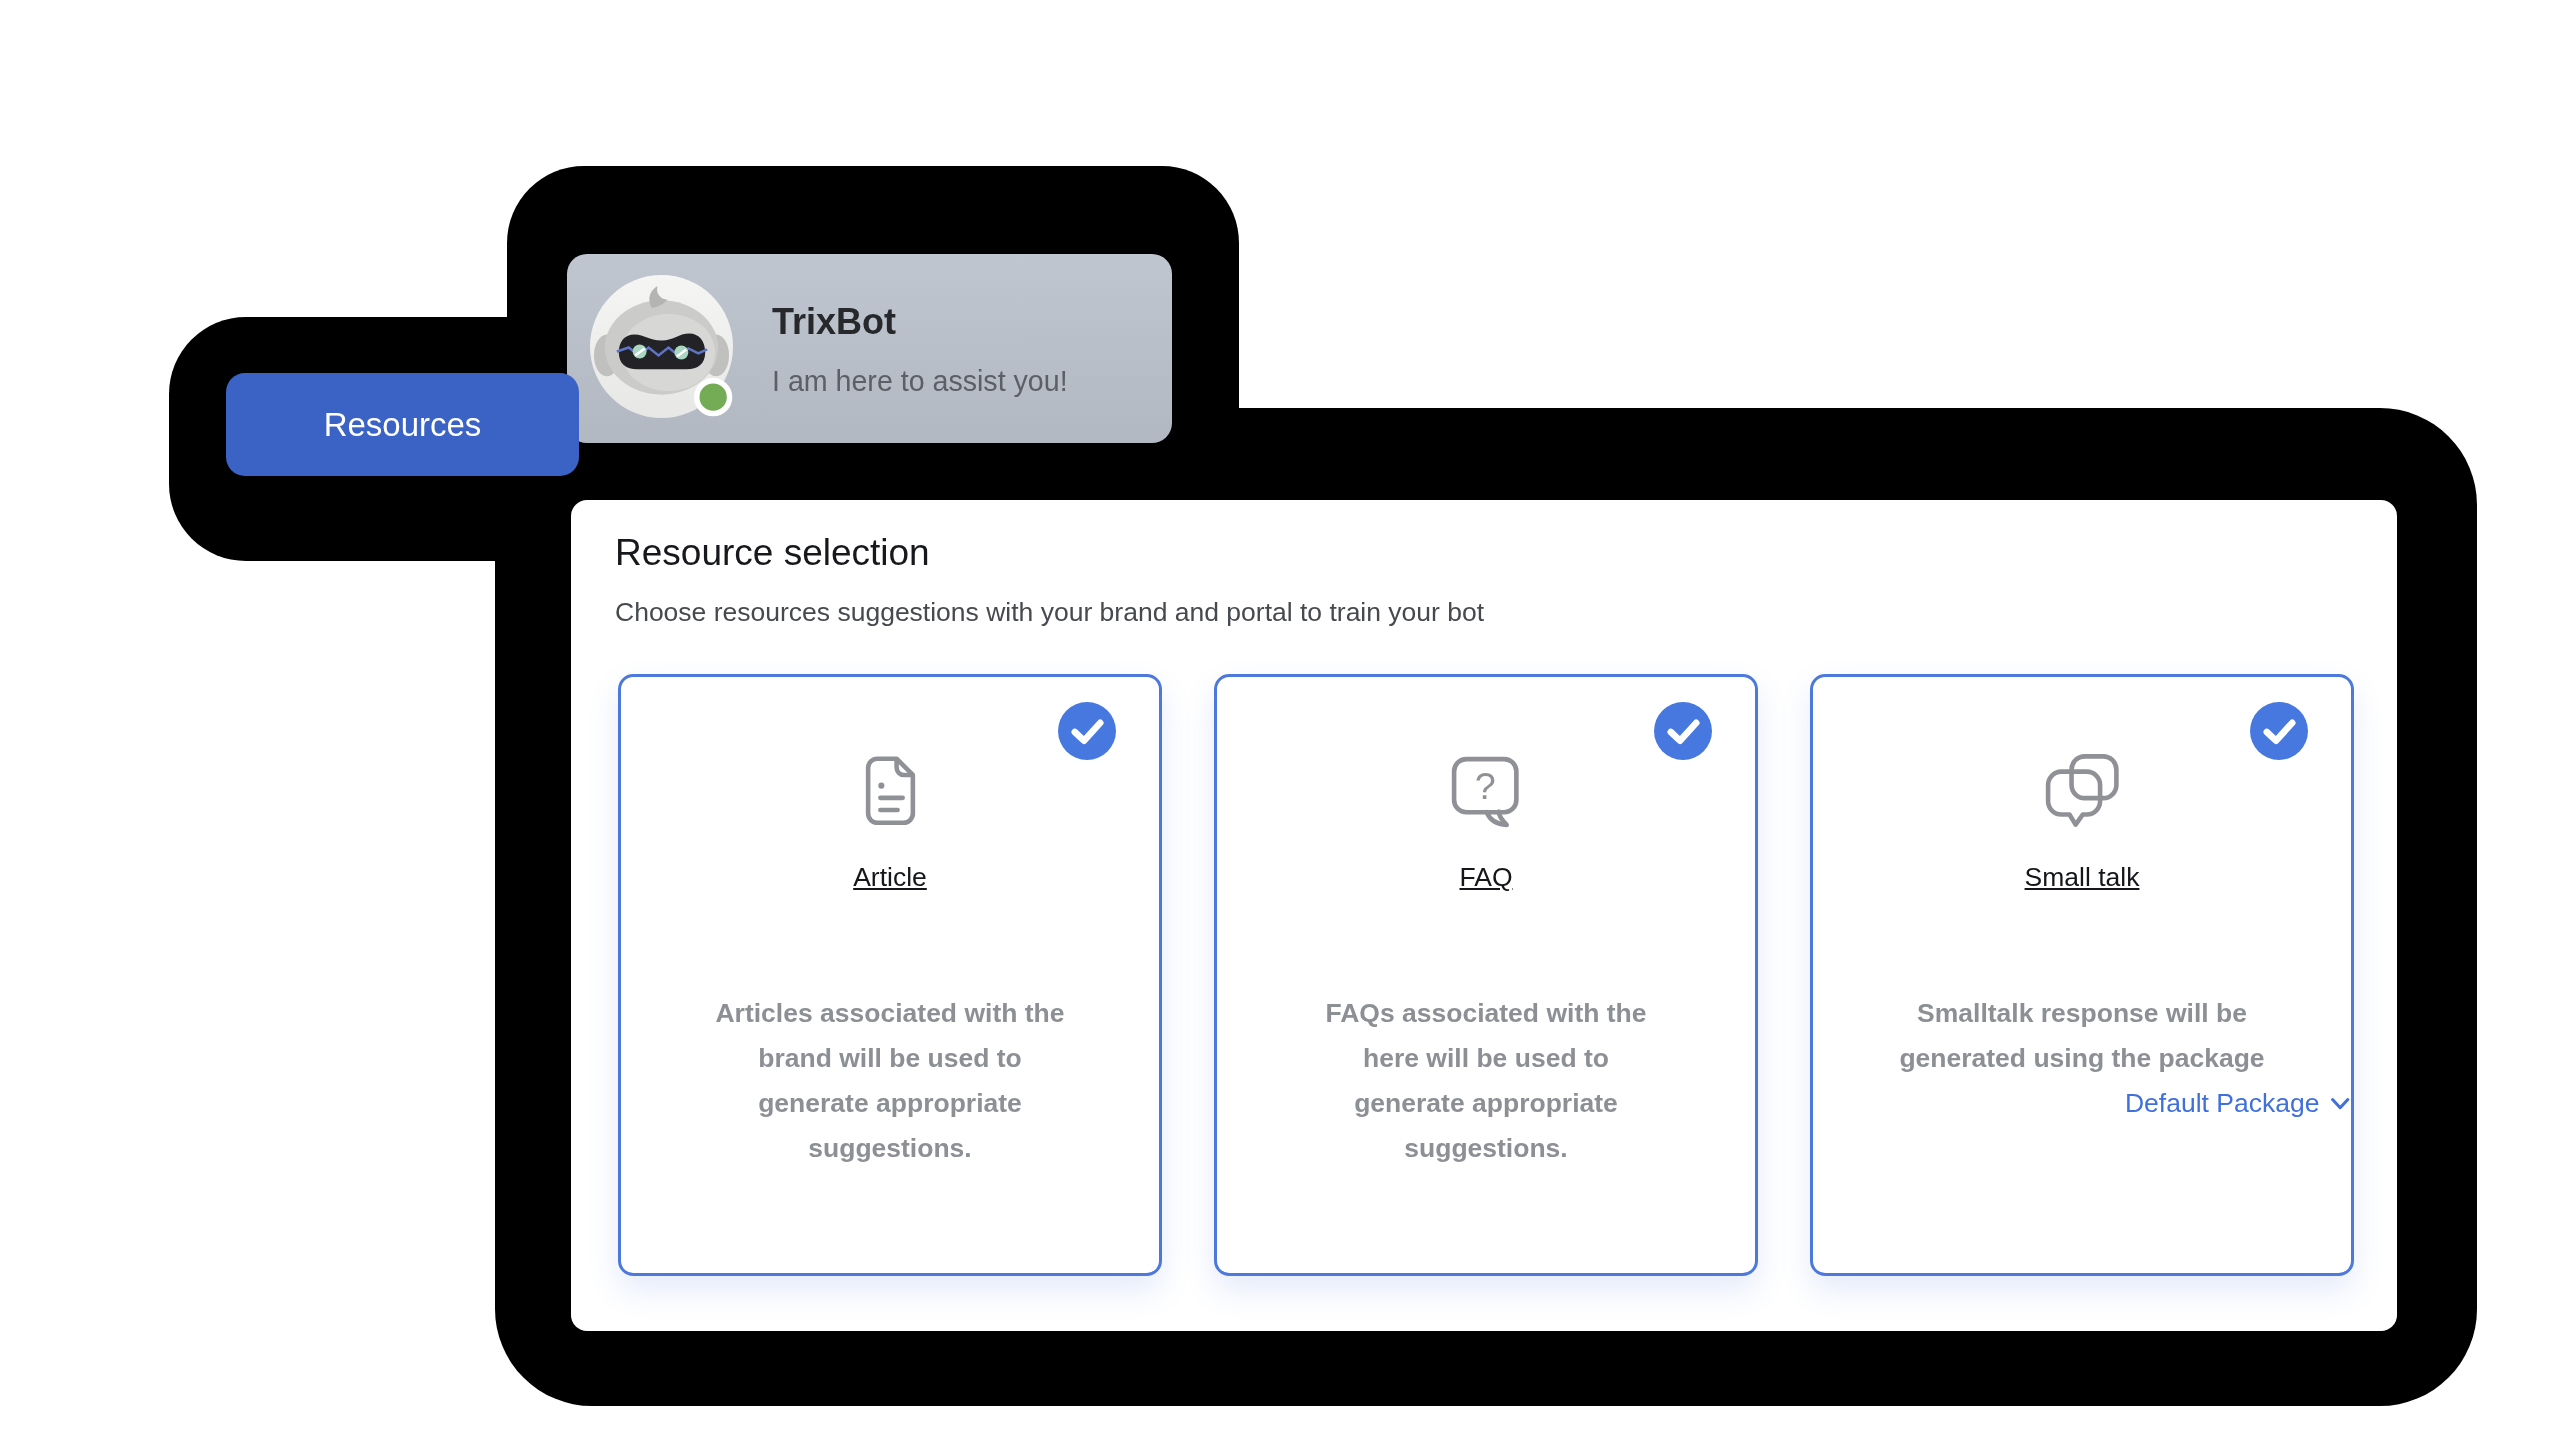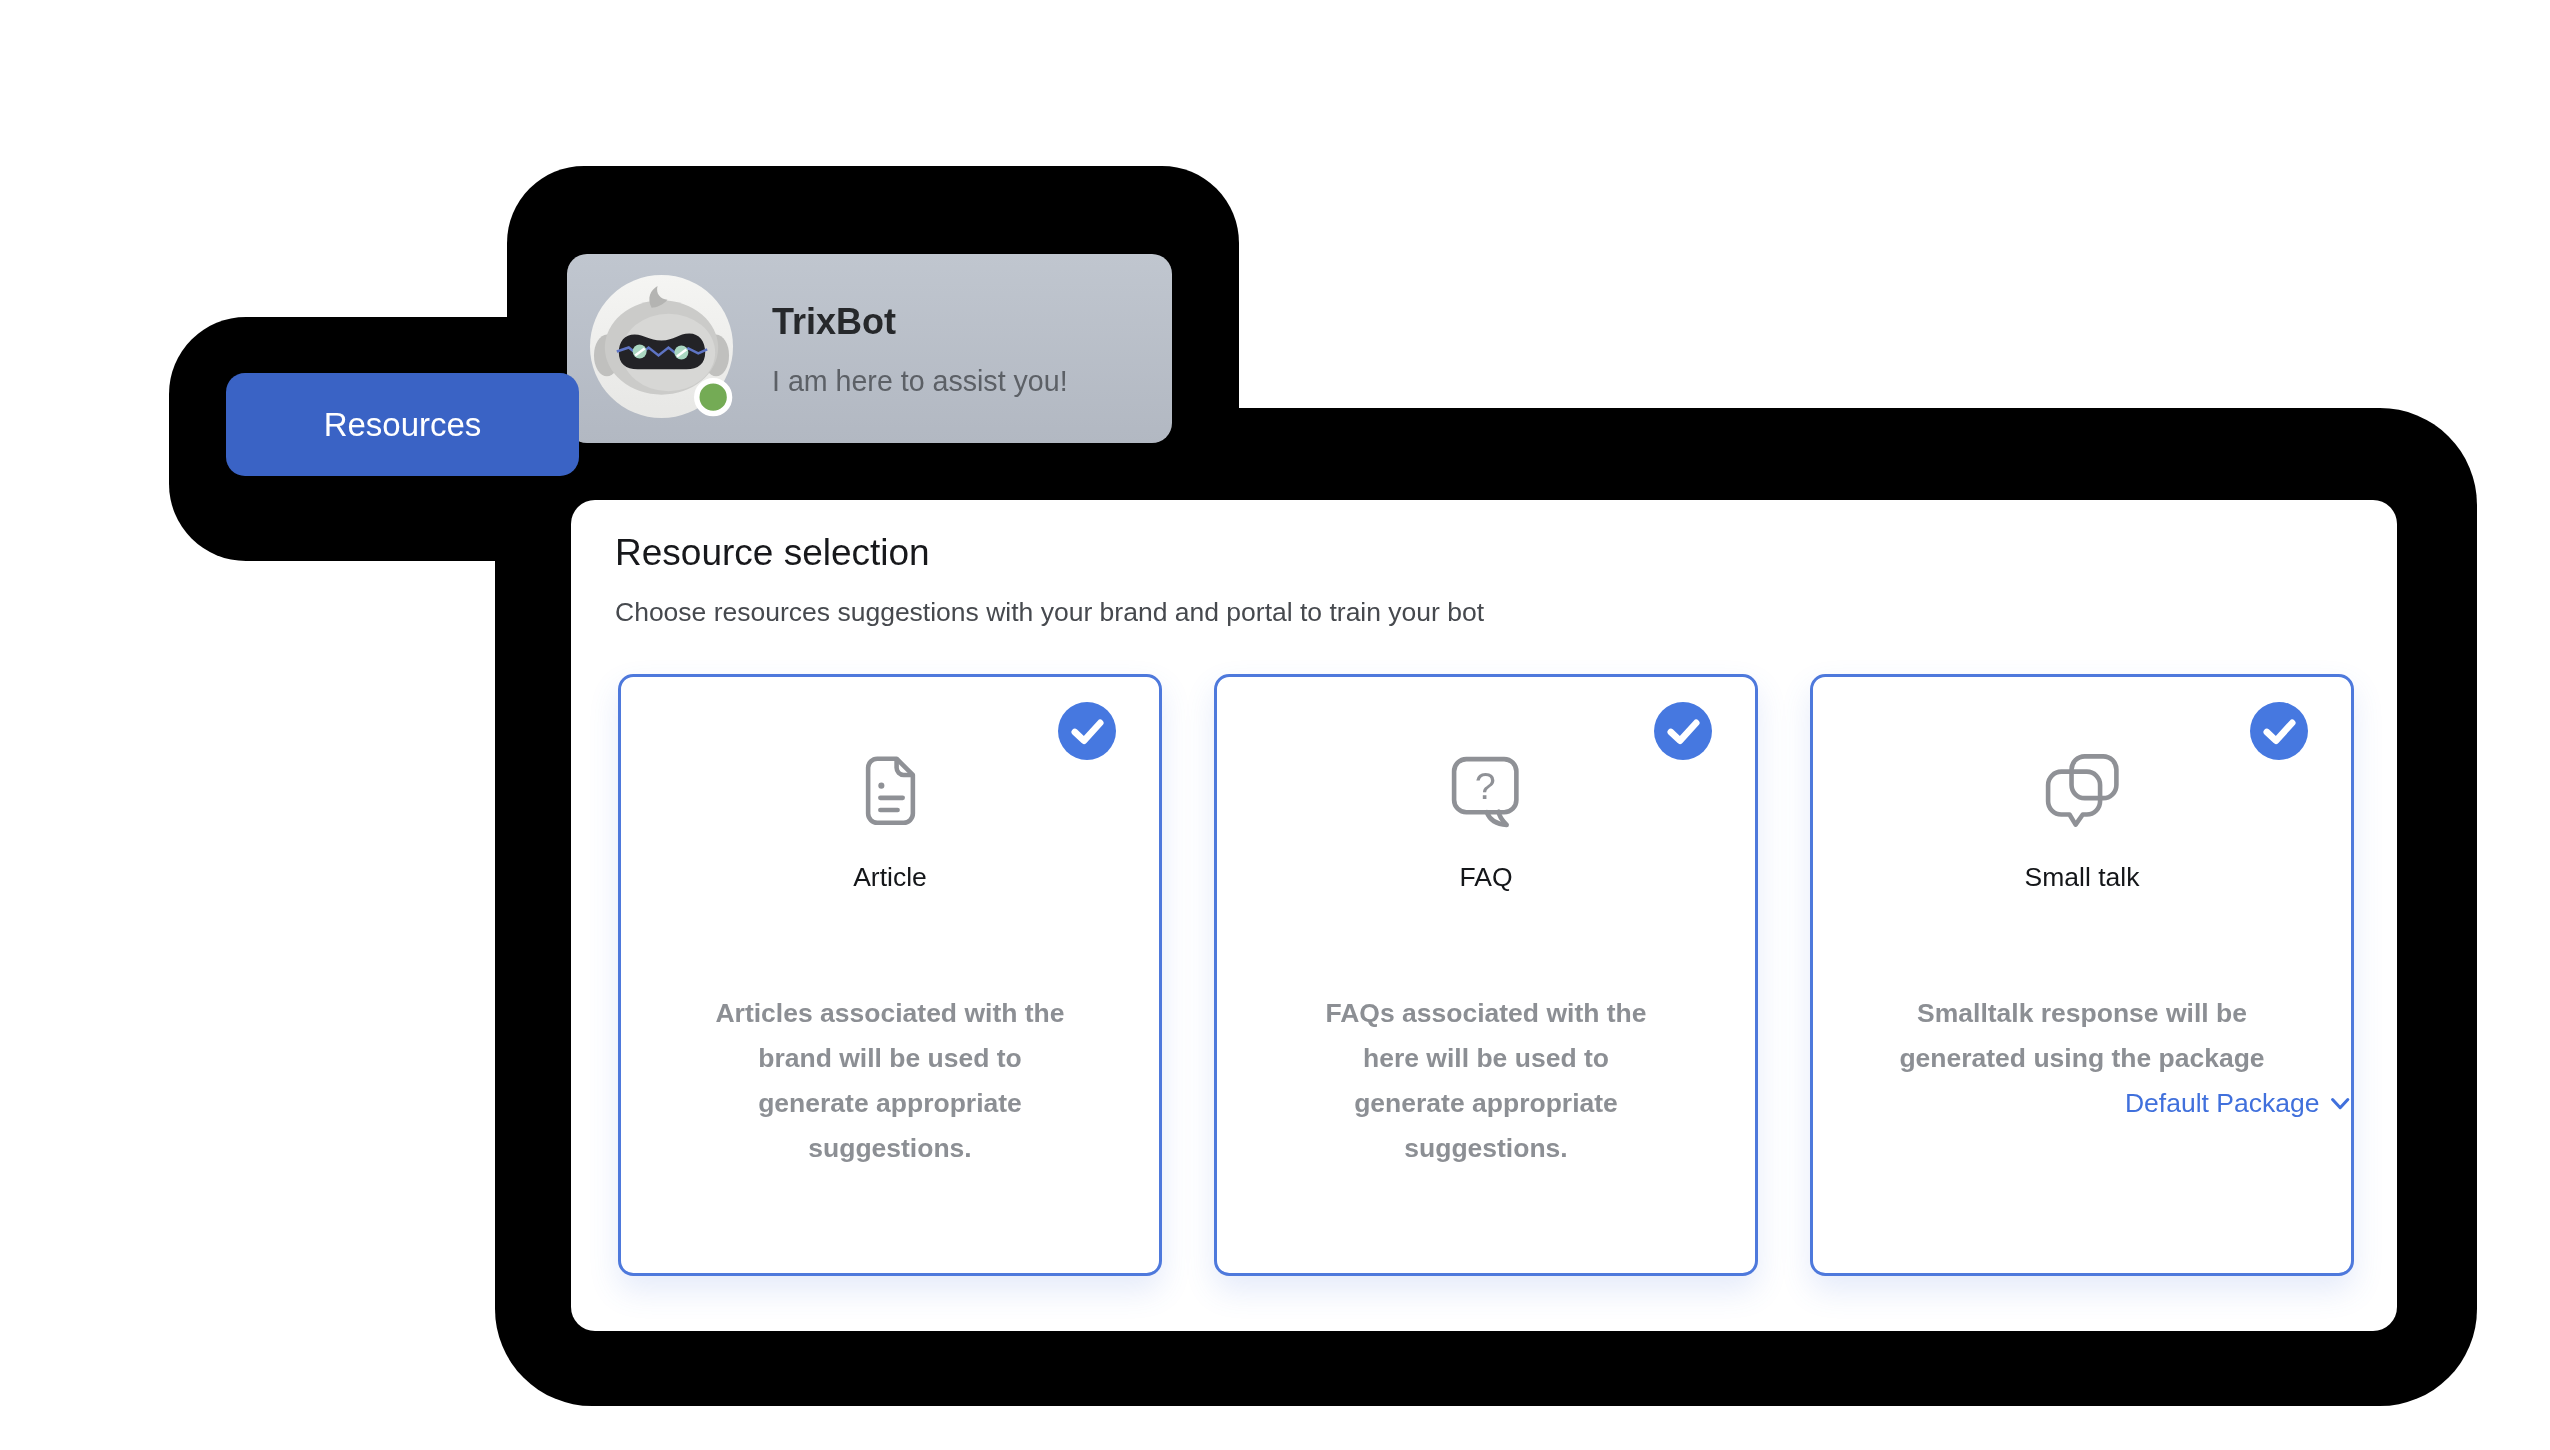--- a/index.html
+++ b/index.html
@@ -36,36 +36,36 @@
   .resources-btn {
     position:absolute; left:226px; top:373px; width:353px; height:103px;
     border:none; border-radius:19px; background:#3A63C5; color:#ffffff;
     font-size:33px; font-family:inherit; display:flex; align-items:center;
     justify-content:center; z-index:3; cursor:pointer;
   }
 
   
   .panel {
     position:absolute; left:571px; top:500px; width:1826px; height:831px;
-    background:#ffffff; border-radius:24px; z-index:2;
+    background:#ffffff; border-radius:16px; z-index:2;
   }
   .panel-title { position:absolute; left:44px; top:32px; font-size:37px; font-weight:500; color:#17181B; white-space:nowrap; }
   .panel-subtitle { position:absolute; left:44px; top:97px; font-size:26.5px; font-weight:400; color:#46494E; white-space:nowrap; }
 
   .cards { position:absolute; left:47px; top:174px; display:flex; gap:52px; }
   .res-card {
     position:relative; width:544px; height:602px; box-sizing:border-box;
     border:3.1px solid #4E79DC; border-radius:15.3px; background:#ffffff;
     box-shadow:0 14.3px 31px rgba(70,110,220,0.14); cursor:pointer;
   }
   .check-badge { position:absolute; top:25px; right:43px; width:58px; height:58px; }
   .card-icon { position:absolute; top:70px; left:0; width:100%; height:87px;
                display:flex; align-items:center; justify-content:center; }
   .card-title { position:absolute; top:185px; left:0; width:100%; text-align:center;
-                font-size:26.5px; font-weight:500; color:#141619; }
+                font-size:26.5px; font-weight:500; color:#141619;text-decoration:underline; }
   .card-desc { position:absolute; top:314px; left:0; width:100%; text-align:center;
                font-size:26.5px; line-height:45px; color:#8C8F94; white-space:pre-line;font-weight:bold; }
   .card-link-row { position:absolute; top:404px; left:0; width:100%; height:45px;
                    display:flex; align-items:center; justify-content:flex-end; }
   .package-link { display:inline-flex; align-items:center; gap:9.2px; color:#4070DC;
                   font-size:26.5px; font-weight:500; cursor:pointer; white-space:nowrap; }
   .icon-stroke { stroke:#8F9196; stroke-width:9; fill:none; }
 </style>
 </head>
 <body>

